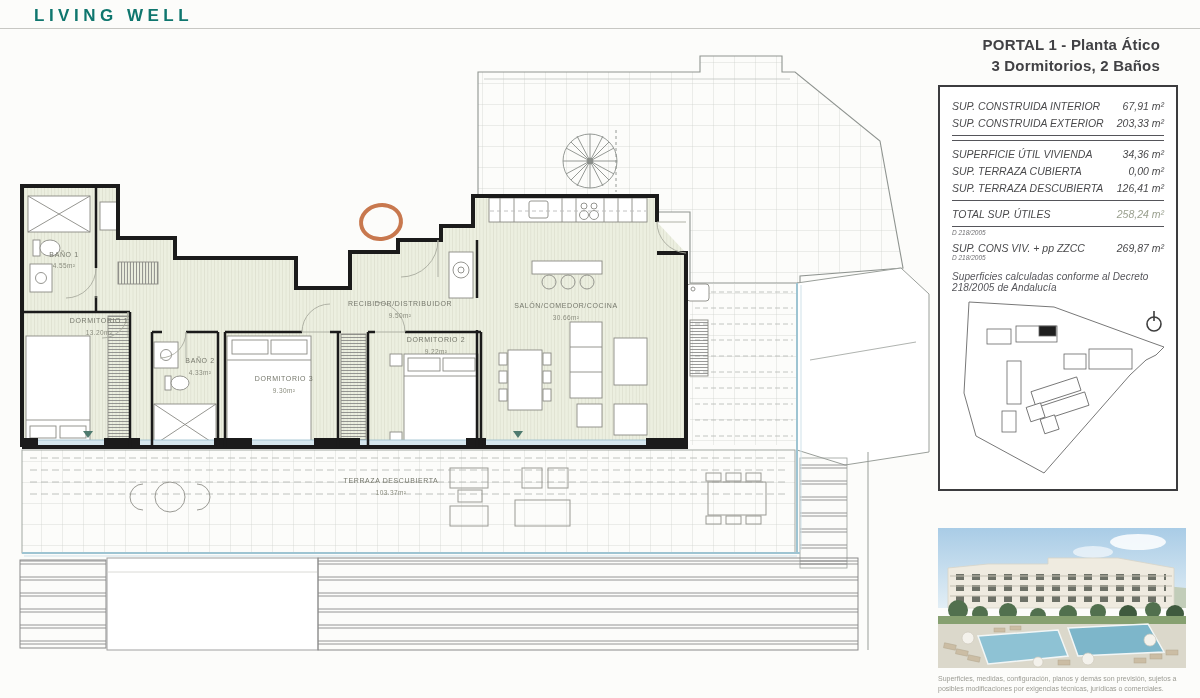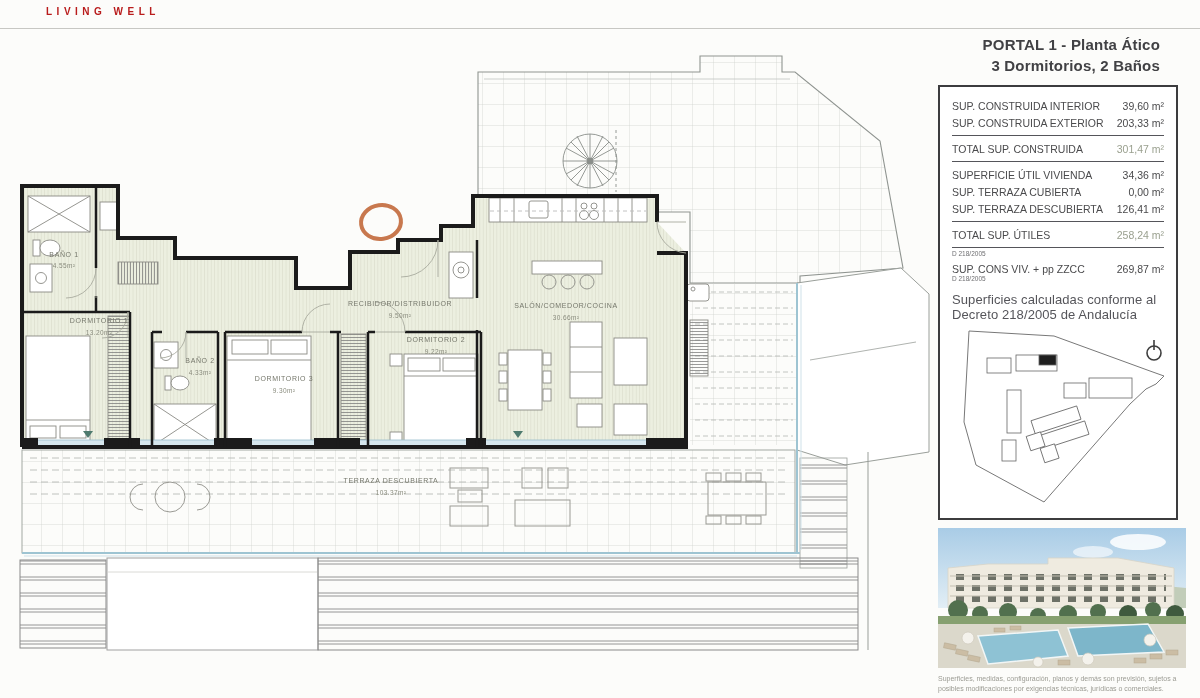--- a/index.html
+++ b/index.html
@@ -1,30 +1,30 @@
 <!DOCTYPE html>
 <html><head>
 <meta charset="utf-8">
 <style>
   html,body{margin:0;padding:0;background:#e8e8e8;}
   .canvas{position:relative;width:1200px;height:698px;background:#fcfcfa;overflow:hidden;
           font-family:"Liberation Sans",sans-serif;color:#4a4a4c;}
-  .logo{position:absolute;left:46px;top:6px;font-size:10px;font-weight:600;letter-spacing:4.5px;color:#b91c1c;}
+  .logo{position:absolute;left:34px;top:6px;font-size:17px;font-weight:600;letter-spacing:4.5px;color:#0f766e;}
   .top-rule{position:absolute;left:0;top:28px;width:1200px;height:0;border-top:1px solid #c7c7c3;}
   .plan-svg{position:absolute;left:0;top:0;}
   .panel{position:absolute;left:938px;top:34px;width:240px;}
   .panel-title{font-size:15px;line-height:1.4;font-weight:600;color:#414144;text-align:right;padding-right:18px;letter-spacing:.2px;}
-  .sum-box{margin-top:9px;border:2px solid #3c3c3e;background:#ffffff;padding:10px 12px 10px;box-sizing:border-box;}
+  .sum-box{margin-top:9px;border:2px solid #3c3c3e;background:#ffffff;padding:10px 12px 10px;box-sizing:border-box;font-style:italic;}
   .srow{display:flex;justify-content:space-between;align-items:baseline;font-size:10.5px;padding:2.5px 0;white-space:nowrap;}
   .srow .val{text-align:right;}
   .rule{border-top:1.5px solid #55555a;margin:4px 0;}
   .total .val{color:#9aa08f;}
   .grp{}
   .sub{font-size:6.5px;color:#6f6f72;margin:-2px 0 3px;}
-  .note{font-size:13px;color:#55555a;margin:10px 0 4px;letter-spacing:.1px;}
+  .note{font-size:10px;color:#55555a;margin:10px 0 4px;letter-spacing:.1px;}
   .map-wrap{margin:6px auto 0;width:224px;height:180px;}
   .photo-wrap{position:absolute;left:938px;top:528px;width:248px;height:140px;}
   .disclaimer{position:absolute;left:938px;top:674px;width:252px;font-size:7px;line-height:1.4;color:#9b9b93;}
   svg text{font-family:"Liberation Sans",sans-serif;}
   .rlabel{font-size:7px;letter-spacing:.6px;fill:#75776b;text-anchor:middle;}
   .ralabel{font-size:6.5px;letter-spacing:.4px;fill:#8a8c7e;text-anchor:middle;}
 </style>
 </head>
 <body>
 
@@ -260,31 +260,27 @@
 
   <div class="panel">
     <div class="panel-title">
       <div>PORTAL 1 - Planta Ático</div>
       <div>3 Dormitorios, 2 Baños</div>
     </div>
 
     <div class="sum-box">
       <div class="srow">
         <span>SUP. CONSTRUIDA INTERIOR</span>
-        <span class="val">39,60 m²</span>
+        <span class="val">67,91 m²</span>
       </div>
       <div class="srow">
         <span>SUP. CONSTRUIDA EXTERIOR</span>
         <span class="val">203,33 m²</span>
       </div>
       <div class="rule"></div>
-      <div class="srow total">
-        <span>TOTAL SUP. CONSTRUIDA</span>
-        <span class="val">301,47 m²</span>
-      </div>
       <div class="rule"></div>
 
       <div class="grp">
         <div class="srow">
           <span>SUPERFICIE ÚTIL VIVIENDA</span>
           <span class="val">34,36 m²</span>
         </div>
         <div class="srow">
           <span>SUP. TERRAZA CUBIERTA</span>
           <span class="val">0,00 m²</span>

